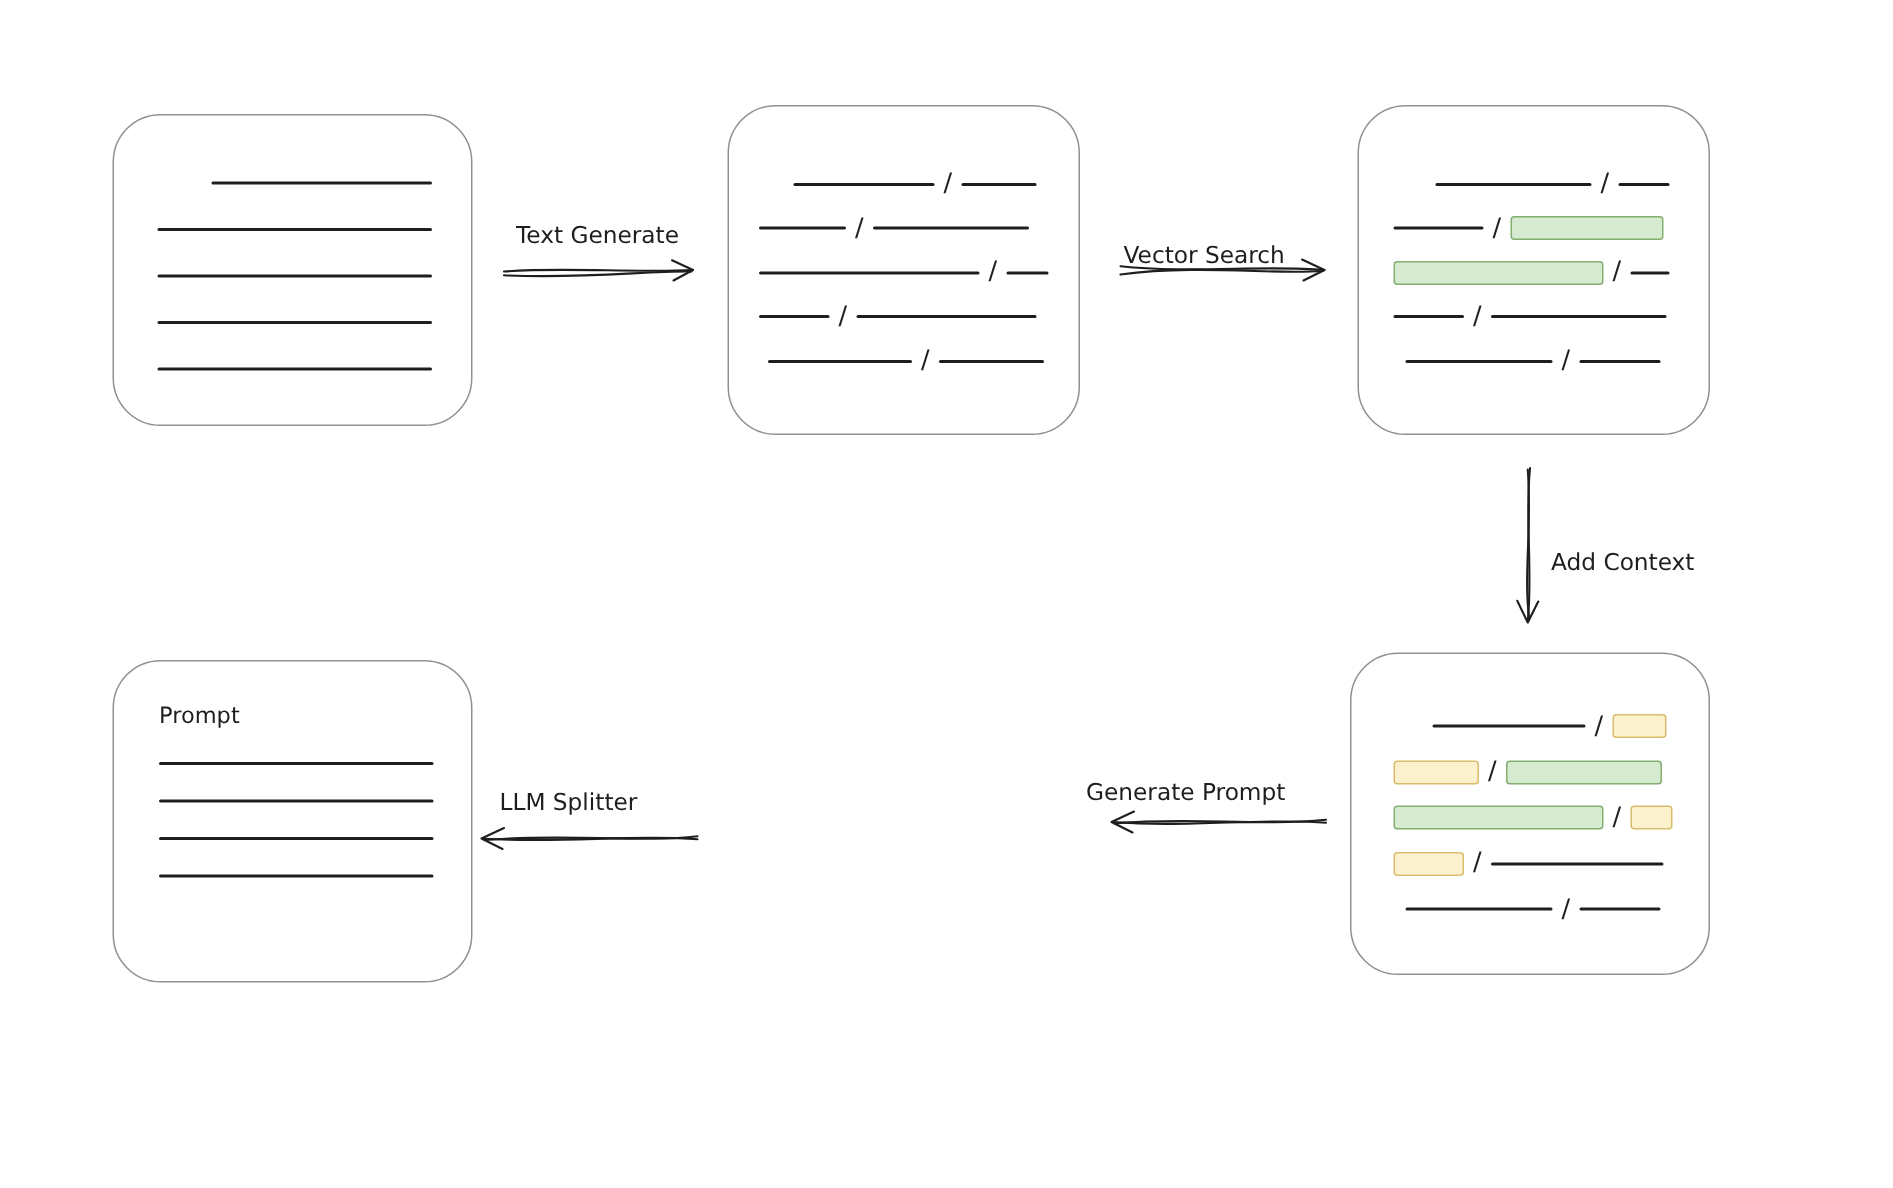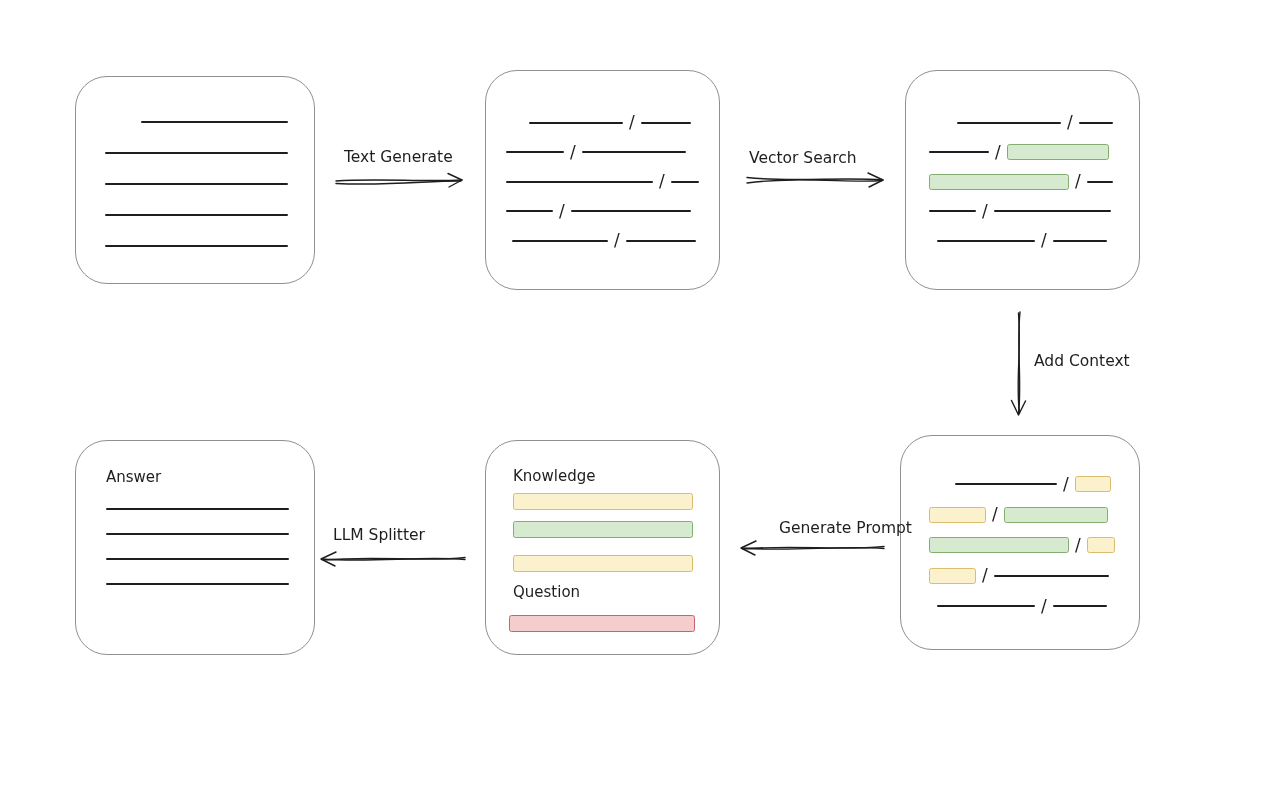--- a/index.html
+++ b/index.html
@@ -144,21 +144,21 @@
         <span class="slash">/</span>
         <span class="seg-line" style="width: 120px;"></span>
       </div>
       <div class="chunk-row">
         <span class="seg-line" style="width: 96px; margin-left: 6px;"></span>
         <span class="slash">/</span>
         <span class="seg-line" style="width: 70px;"></span>
       </div>
     </div>
 
-  <div class="label" style="left:749px; top:149px">Vector Search</div>
+  <div class="label" style="left:749px; top:161px">Vector Search</div>
 
   <div class="box box-vector">
       <div class="chunk-row">
         <span class="seg-line" style="width: 104px; margin-left: 28px;"></span>
         <span class="slash">/</span>
         <span class="seg-line" style="width: 34px;"></span>
       </div>
       <div class="chunk-row">
         <span class="seg-line" style="width: 60px;"></span>
         <span class="slash">/</span>
@@ -174,21 +174,21 @@
         <span class="slash">/</span>
         <span class="seg-line" style="width: 117px;"></span>
       </div>
       <div class="chunk-row">
         <span class="seg-line" style="width: 98px; margin-left: 8px;"></span>
         <span class="slash">/</span>
         <span class="seg-line" style="width: 54px;"></span>
       </div>
     </div>
 
-  <div class="label" style="left:1034px; top:352px">Add Context</div>
+  <div class="label" style="left:1034px; top:366px">Add Context</div>
 
   <div class="box box-context">
       <div class="chunk-row">
         <span class="seg-line" style="width: 102px; margin-left: 26px;"></span>
         <span class="slash">/</span>
         <span class="chip yellow" style="width: 36px;"></span>
       </div>
       <div class="chunk-row">
         <span class="chip yellow" style="width: 57px;"></span>
         <span class="slash">/</span>
@@ -204,45 +204,37 @@
         <span class="slash">/</span>
         <span class="seg-line" style="width: 115px;"></span>
       </div>
       <div class="chunk-row">
         <span class="seg-line" style="width: 98px; margin-left: 8px;"></span>
         <span class="slash">/</span>
         <span class="seg-line" style="width: 54px;"></span>
       </div>
     </div>
 
-  <div class="label" style="left:779px; top:519px">Generate Prompt</div>
-
-  <div class="box box-prompt">
-    <div class="box-heading">Knowledge</div>
-    <div class="chip yellow bar bar-1"></div>
-    <div class="chip green bar bar-2"></div>
-    <div class="chip yellow bar bar-3"></div>
-    <div class="box-heading question-heading">Question</div>
-    <div class="chip red bar question-bar"></div>
+  <div class="label" style="left:724px; top:519px">Generate Prompt</div>
+
+
+  <div class="label" style="left:333px; top:526px">LLM Splitter</div>
+
+  <div class="box box-answer">
+    <div class="box-heading">Prompt</div>
+    <div class="answer-lines">
+        <div class="chunk-row">
+          <span class="seg-line" style="width: 183px;"></span>
+        </div>
+        <div class="chunk-row">
+          <span class="seg-line" style="width: 183px;"></span>
+        </div>
+        <div class="chunk-row">
+          <span class="seg-line" style="width: 183px;"></span>
+        </div>
+        <div class="chunk-row">
+          <span class="seg-line" style="width: 183px;"></span>
+        </div>
+      </div>
   </div>
 
-  <div class="label" style="left:333px; top:526px">LLM Splitter</div>
-
-  <div class="box box-answer">
-    <div class="box-heading">Answer</div>
-    <div class="answer-lines">
-        <div class="chunk-row">
-          <span class="seg-line" style="width: 183px;"></span>
-        </div>
-        <div class="chunk-row">
-          <span class="seg-line" style="width: 183px;"></span>
-        </div>
-        <div class="chunk-row">
-          <span class="seg-line" style="width: 183px;"></span>
-        </div>
-        <div class="chunk-row">
-          <span class="seg-line" style="width: 183px;"></span>
-        </div>
-      </div>
-  </div>
-
 
 </div>
 
 </body></html>

